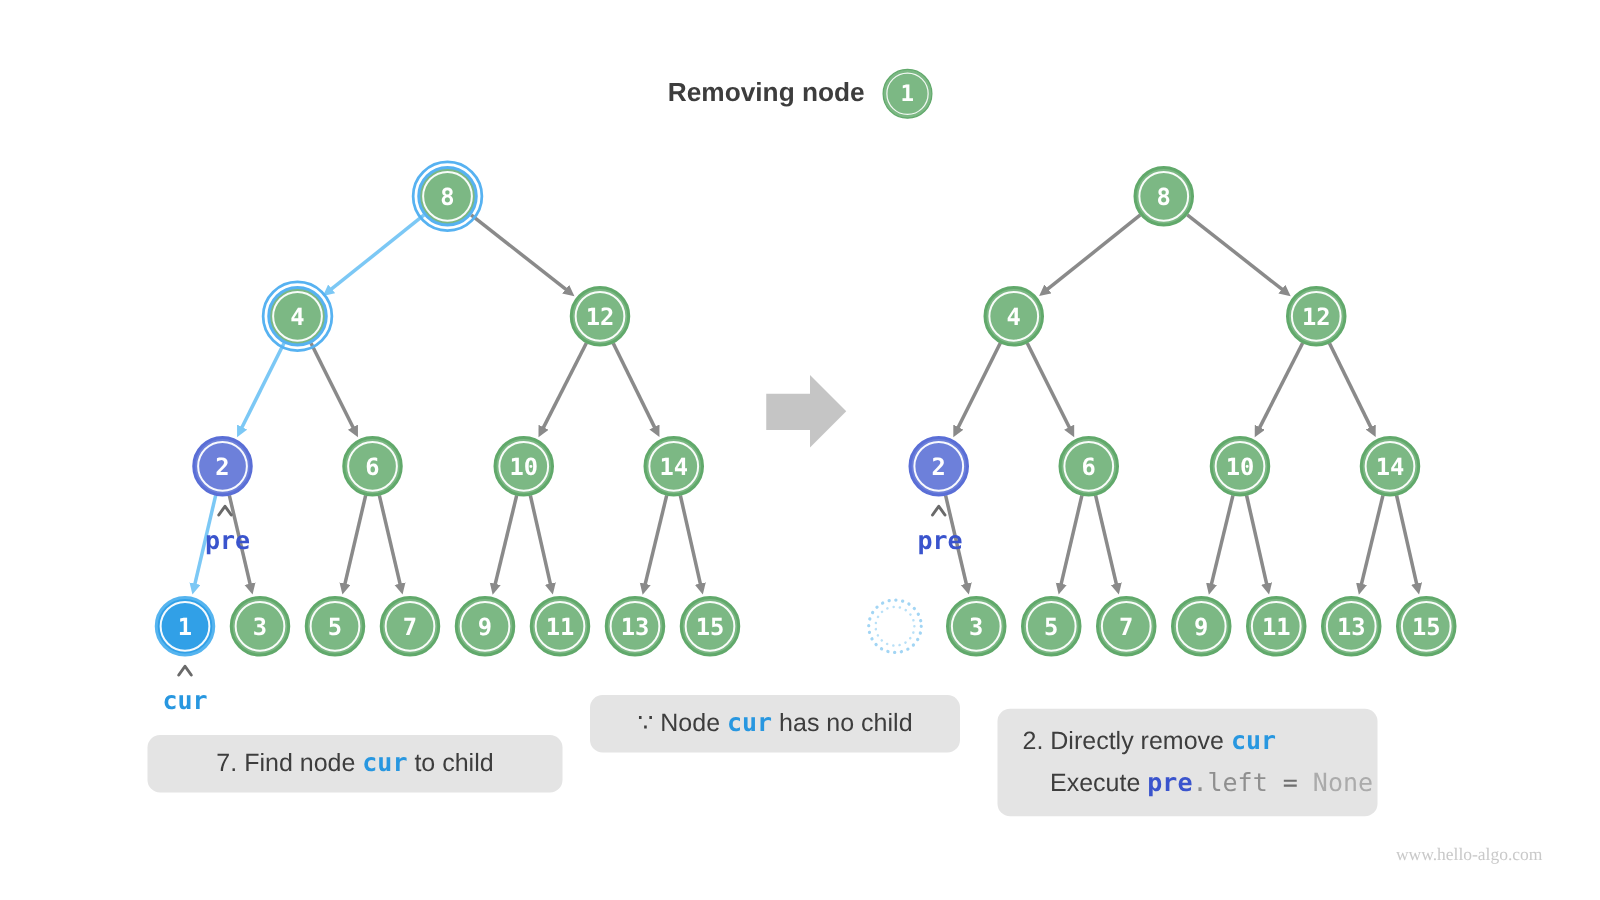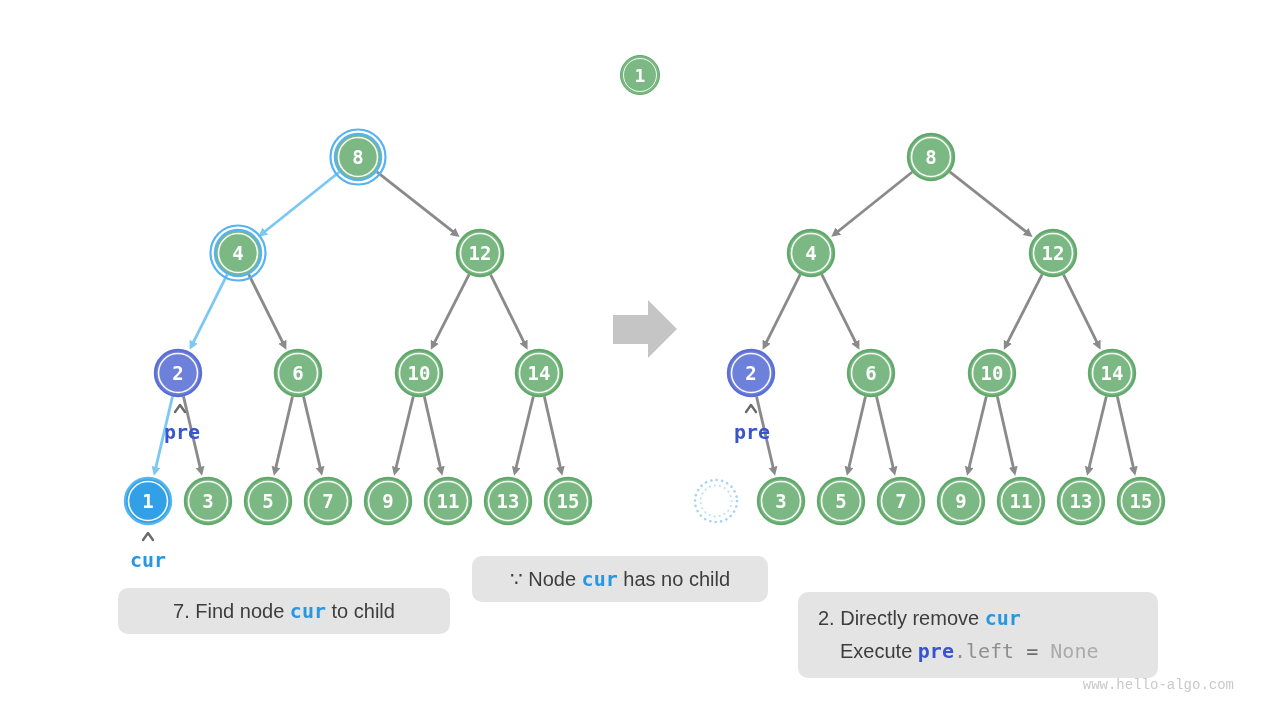--- a/index.html
+++ b/index.html
@@ -33,29 +33,30 @@
     display:flex;flex-direction:column;justify-content:center;
     font-size:20px;color:#3d3d3d;
   }
   .caption.center{align-items:center;}
   .caption.left{align-items:flex-start;padding-left:20px;}
   .cap-line{white-space:pre;line-height:33px;}
   .seg{white-space:pre;}
   
   .watermark{
     position:absolute;right:46px;top:677px;
-    font-family:Liberation Mono, monospace;font-size:14px;color:#c9c9c9;
+    font-family:Liberation Serif, serif;font-size:14px;color:#c9c9c9;
   }
 </style>
 </head>
 <body>
 
 <div class="stage">
 
   <div class="title-row">
+    <span>Removing node</span>
     <span class="badge">
         <span class="badge-inner">1</span>
       </span>
   </div>
 
   <svg id="diagram-svg" width="1280" height="720" viewBox="0 0 1280 720">
       <defs>
         <marker id="arrow-gray" markerWidth="10" markerHeight="10" refX="1" refY="4.5" orient="auto" markerUnits="userSpaceOnUse">
           <path d="M0,0 L9,4.5 L0,9 Z" fill="#8a8a8a"></path>
         </marker>
@@ -260,20 +261,20 @@
       </g>
     </svg>
 
   <div id="captions">
       <div class="caption center" style="left: 118px; top: 588px; width: 332px; height: 46px; background: rgb(228, 228, 228);">
         <div class="cap-line" style="padding-left: 0px;"><span class="seg" style="color: rgb(61, 61, 61);">7. Find node </span><span class="seg" style="color: rgb(40, 151, 224); font-family: &quot;DejaVu Sans Mono&quot;, monospace; font-weight: bold;">cur</span><span class="seg" style="color: rgb(61, 61, 61);"> to child</span></div>
       </div>
       <div class="caption center" style="left: 472px; top: 556px; width: 296px; height: 46px; background: rgb(228, 228, 228);">
         <div class="cap-line" style="padding-left: 0px;"><span class="seg" style="color: rgb(61, 61, 61);">∵ Node </span><span class="seg" style="color: rgb(40, 151, 224); font-family: &quot;DejaVu Sans Mono&quot;, monospace; font-weight: bold;">cur</span><span class="seg" style="color: rgb(61, 61, 61);"> has no child</span></div>
       </div>
-      <div class="caption left" style="left: 798px; top: 592px; width: 360px; height: 86px; background: rgb(228, 228, 228);">
+      <div class="caption left" style="left: 798px; top: 567px; width: 304px; height: 86px; background: rgb(228, 228, 228);">
         <div class="cap-line" style="padding-left: 0px;"><span class="seg" style="color: rgb(61, 61, 61);">2. Directly remove </span><span class="seg" style="color: rgb(40, 151, 224); font-family: &quot;DejaVu Sans Mono&quot;, monospace; font-weight: bold;">cur</span></div>
         <div class="cap-line" style="padding-left: 22px;"><span class="seg" style="color: rgb(61, 61, 61);">Execute </span><span class="seg" style="color: rgb(58, 84, 205); font-family: &quot;DejaVu Sans Mono&quot;, monospace; font-weight: bold;">pre</span><span class="seg" style="color: rgb(143, 143, 143); font-family: &quot;DejaVu Sans Mono&quot;, monospace;">.left</span><span class="seg" style="color: rgb(111, 111, 111); font-family: &quot;DejaVu Sans Mono&quot;, monospace;"> = </span><span class="seg" style="color: rgb(171, 171, 171); font-family: &quot;DejaVu Sans Mono&quot;, monospace;">None</span></div>
       </div>
     </div>
 
   <div class="watermark">www.hello-algo.com</div>
 </div>
 
 </body></html>

